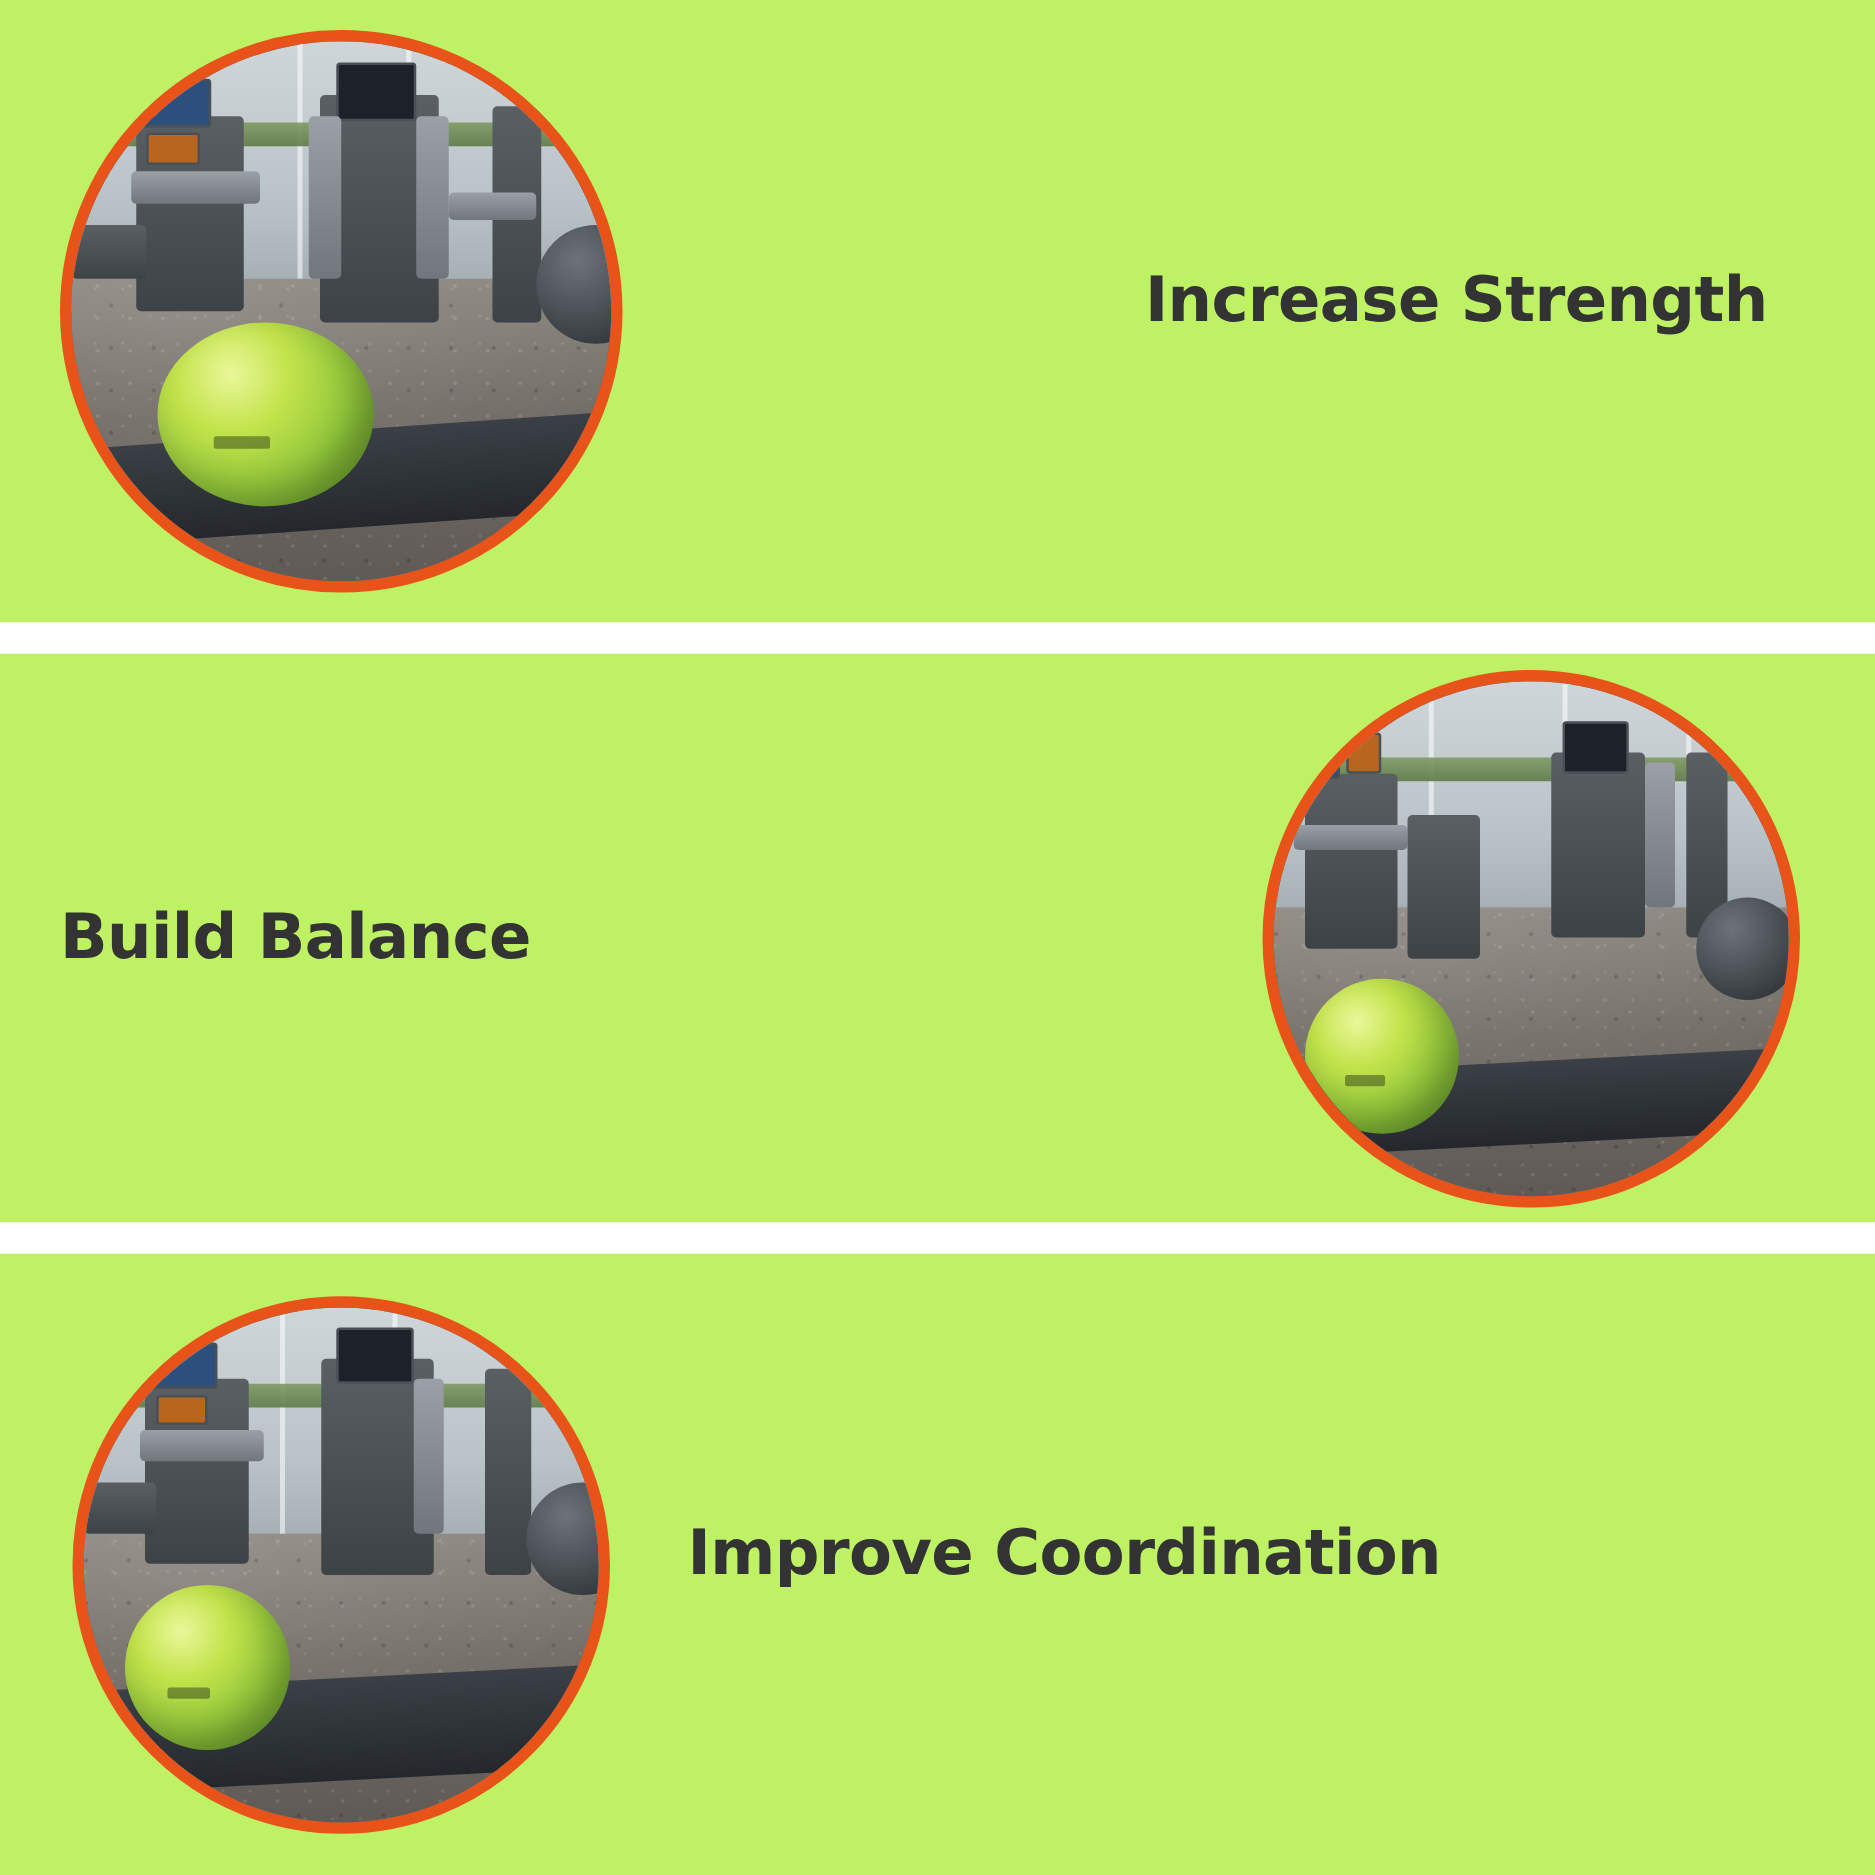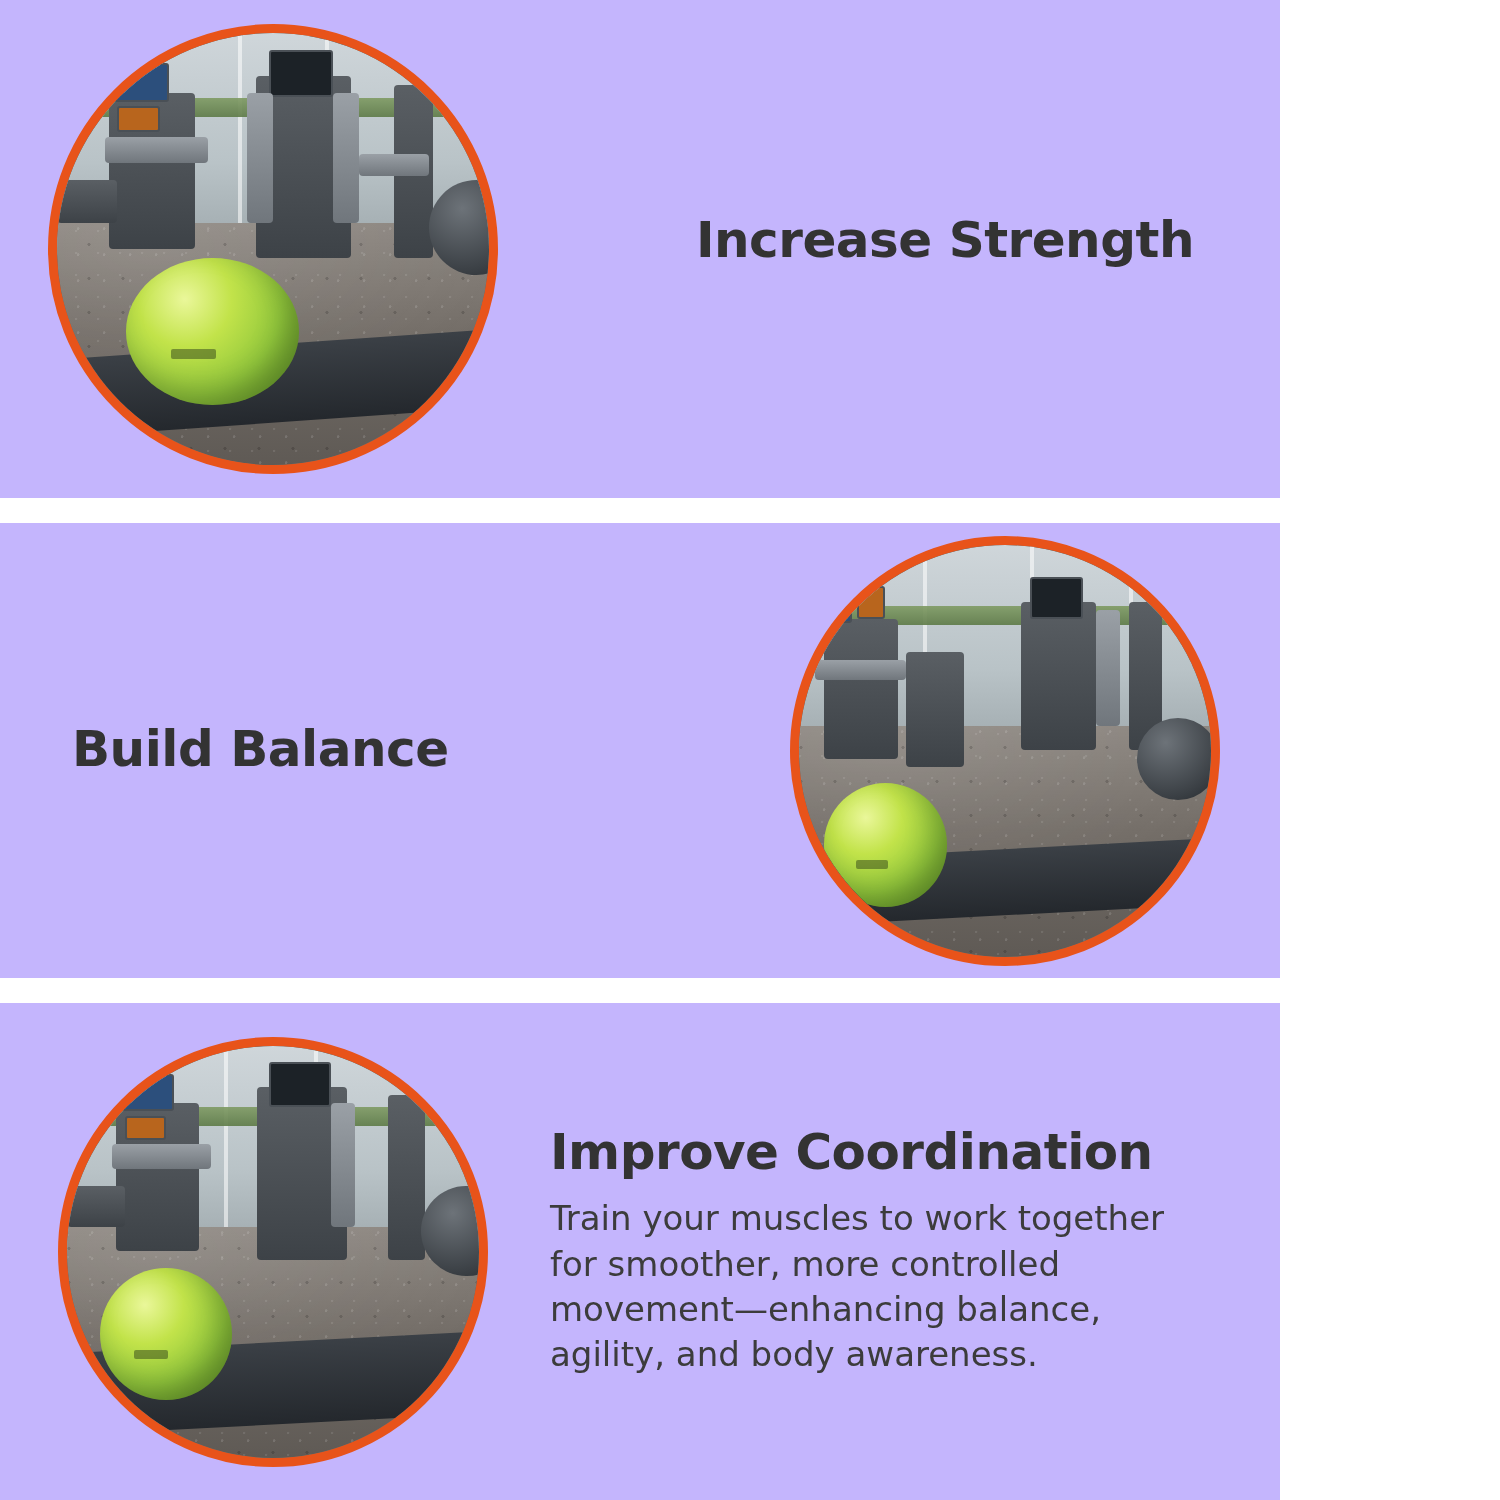--- a/index.html
+++ b/index.html
@@ -15,22 +15,22 @@
   }
   .page {
     position: relative;
     width: 1500px;
     height: 1500px;
     background: #ffffff;
   }
   .panel {
     position: absolute;
     left: 0;
-    width: 1280px;
-    background: #c4b5fd;
+    width: 1500px;
+    background: #bef264;
     display: flex;
     align-items: center;
     box-sizing: border-box;
   }
   .panel-1 { top: 0px;    height: 498px; }
   .panel-2 { top: 523px;  height: 455px; }
   .panel-3 { top: 1003px; height: 497px; }
 
   
   .photo {
@@ -233,21 +233,21 @@
     </div>
 
     <div class="text-col align-right" style="padding:0 86px 0 62px;">
       <h2 class="heading">Increase Strength</h2>
     </div>
   </div>
 
   <div class="gap" style="top:498px;height:25px;"></div>
 
   <div class="panel panel-2">
-    <div class="text-col align-left" style="padding:0 40px 0 72px;margin-top:16px;">
+    <div class="text-col align-left" style="padding:0 40px 0 48px;margin-top:16px;">
       <h2 class="heading">Build Balance</h2>
     </div>
 
     <div class="photo" style="width:430px;height:430px;margin-right:60px;">
       <div class="photo-inner">
         <div class="scene">
           <div class="window">
             <div class="mull" style="left:30%"></div>
             <div class="mull" style="left:56%"></div>
             <div class="mull" style="left:80%"></div>
@@ -331,17 +331,16 @@
             <div class="head" style="left:84%;top:70%;width:11%;height:11%;"></div>
             <div class="hair" style="left:86%;top:68%;width:12%;height:8%;"></div>
             <div class="limb" style="left:78%;top:82%;width:22%;height:7%;transform:rotate(8deg);"></div>
           </div>
         </div>
       </div>
     </div>
 
     <div class="text-col align-left" style="padding:0 90px 0 62px;">
       <h2 class="heading">Improve Coordination</h2>
-      <p class="body">Train your muscles to work together for smoother, more controlled movement—enhancing balance, agility, and body awareness.</p>
     </div>
   </div>
 
 </div>
 
 </body></html>

